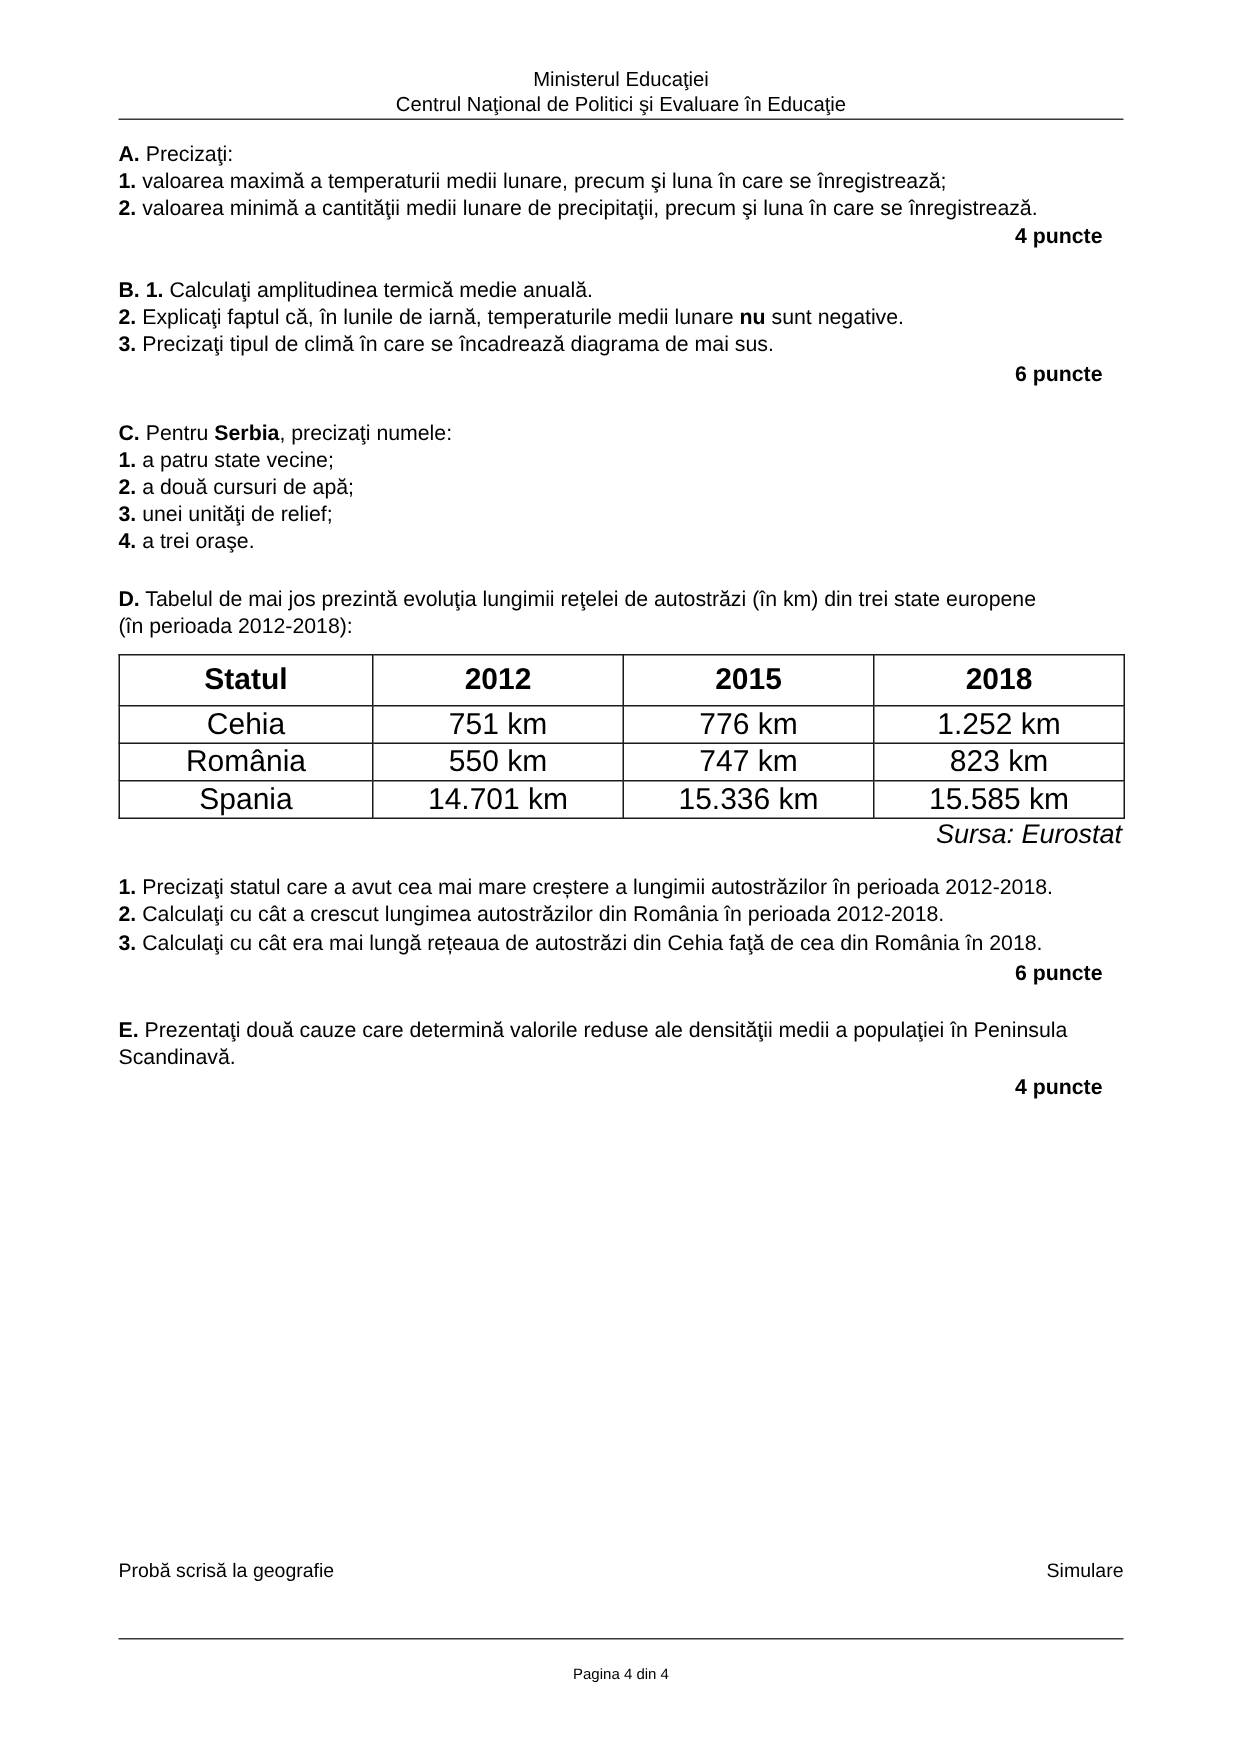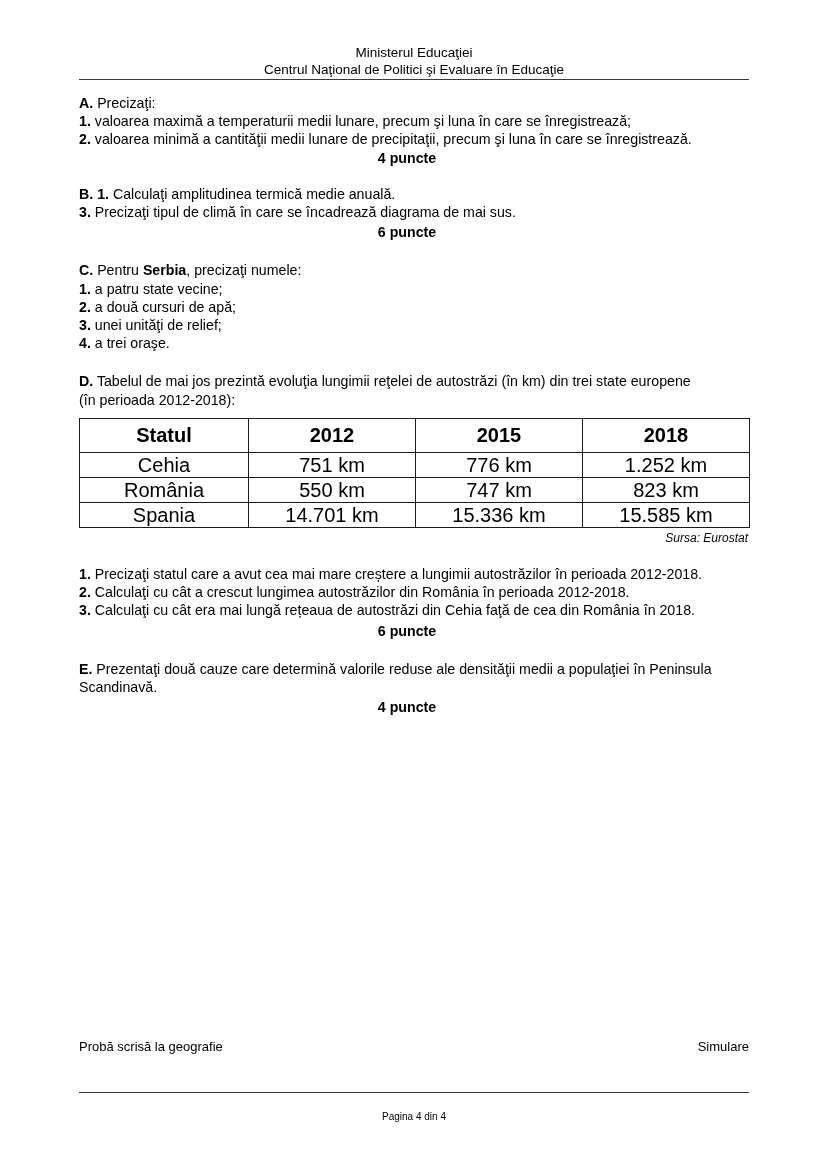--- a/index.html
+++ b/index.html
@@ -60,21 +60,21 @@
   .spacer-md { height: 20px; }
   .line {
     margin: 0;
     padding: 0;
     white-space: normal;
   }
   .lbl { font-weight: bold; }
   b, .bold { font-weight: bold; }
   .points {
     font-weight: bold;
-    text-align: center;
+    text-align: right;
     padding-right: 16px;
     margin-top: 0;
   }
   .points-gap { margin-top: 2px; }
   
   .tbl-wrap {
     margin-top: 9px;
     width: 670px;
   }
   table.data {
@@ -98,21 +98,21 @@
     height: 20px;
     vertical-align: middle;
   }
   col.c0 { width: 169px; }
   col.c1 { width: 167px; }
   col.c2 { width: 167px; }
   col.c3 { width: 167px; }
   .source {
     text-align: right;
     font-style: italic;
-    font-size: 12px;
+    font-size: 18px;
     margin-top: 1px;
     padding-right: 1px;
   }
   
   .footer-rule {
     position: absolute;
     left: 79px;
     top: 1092px;
     width: 670px;
     height: 0;
@@ -166,20 +166,24 @@
       <p class="line points">4 puncte</p>
     </div>
 
     <div class="spacer-sm"></div>
 
     <div class="block">
       <p class="line">
         <span class="lbl">B.</span>
         <span class="lbl">1.</span>
         <span>Calculaţi amplitudinea termică medie anuală.</span>
+      </p>
+      <p class="line">
+        <span class="lbl">2.</span>
+        <span>Explicaţi faptul că, în lunile de iarnă, temperaturile medii lunare </span><span class="bold">nu</span><span> sunt negative.</span>
       </p>
       <p class="line">
         <span class="lbl">3.</span>
         <span>Precizaţi tipul de climă în care se încadrează diagrama de mai sus.</span>
       </p>
       <p class="line points points-gap">6 puncte</p>
     </div>
 
     <div class="spacer-md"></div>
 

